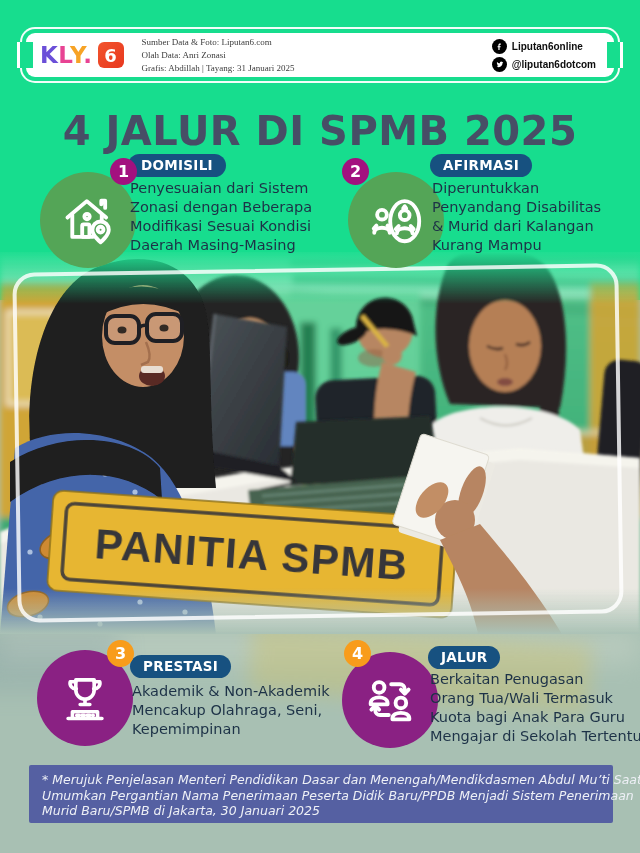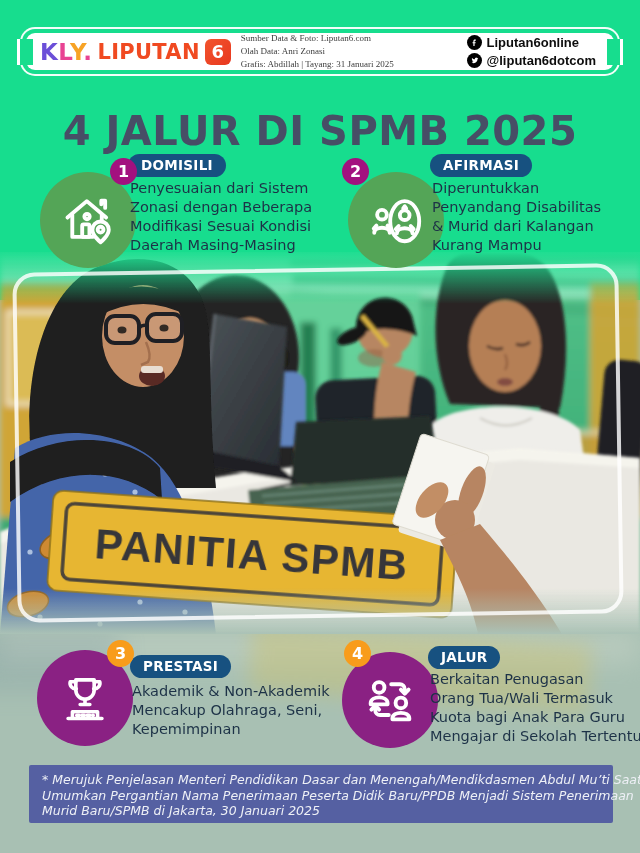--- a/index.html
+++ b/index.html
@@ -8,35 +8,35 @@
     --circle-purple:#8a2183; --badge-purple:#a3117f; --badge-orange:#f89c1b;
     --footer-bg:#5560a2; --brand-orange:#f04a21; --sign-yellow:#e6b32a;
   }
   *{margin:0;padding:0;box-sizing:border-box;}
   html,body{width:640px;height:853px;overflow:hidden;}
   body{font-family:"Liberation Sans",sans-serif;}
   #page{position:relative;width:640px;height:853px;background:var(--bottom-bg);overflow:hidden;}
   #green-top{position:absolute;left:0;top:0;width:640px;height:300px;background:var(--green-bg);}
 
   
-  .plaque{position:absolute;left:26px;top:33px;width:588px;height:37px;background:#fff;
+  .plaque{position:absolute;left:26px;top:33px;width:588px;height:44px;background:#fff;
     border-radius:9px;box-shadow:0 0 0 4px var(--green-bg),0 0 0 6px rgba(255,255,255,.95);
-    display:flex;align-items:center;padding:16px 14px;gap:4px;z-index:5;}
+    display:flex;align-items:center;padding:16px 14px;gap:12px;z-index:5;}
   .notch{position:absolute;top:50%;transform:translateY(-50%);width:16px;height:26px;background:var(--green-bg);}
   .notch.l{left:-9px;border-left:3px solid #fff;}
   .notch.r{right:-9px;border-right:3px solid #fff;}
   .logo{display:flex;align-items:center;gap:5px;white-space:nowrap;}
   .kly{font-family:"DejaVu Sans",sans-serif;font-weight:bold;font-size:23px;letter-spacing:.5px;}
   .kly .k{color:#6b4fd8;} .kly .l{color:#e84393;} .kly .y{color:#f7a325;} .kly .dot{color:#e84393;}
   .lip{font-family:"DejaVu Sans",sans-serif;font-weight:bold;font-size:21px;color:var(--brand-orange);letter-spacing:.3px;}
   .six{width:26px;height:26px;background:linear-gradient(135deg,#f2542d,#e8381f);color:#fff;border-radius:6px;
     font-family:"DejaVu Sans",sans-serif;font-weight:bold;font-size:18px;display:flex;align-items:center;justify-content:center;}
   .credits{font-size:9px;line-height:13px;color:#3c3c3c;margin-left:6px;flex:1;font-family:Liberation Serif, serif;}
   .socials{display:flex;flex-direction:column;gap:3px;align-items:flex-start;margin-right:4px;}
-  .social-row{display:flex;align-items:center;gap:5px;font-size:13px;font-weight:bold;color:#0d0d0d;text-align:center;}
+  .social-row{display:flex;align-items:center;gap:5px;font-size:10px;font-weight:bold;color:#0d0d0d;text-align:center;}
   .sicon{width:15px;height:15px;border-radius:50%;background:#000;color:#fff;display:flex;align-items:center;justify-content:center;flex:0 0 15px;}
   .sicon svg{display:block;}
 
   
   .title{position:absolute;left:0;top:97px;width:640px;text-align:center;z-index:4;
     font-family:"DejaVu Sans",sans-serif;font-weight:bold;font-size:40px;letter-spacing:.5px;color:var(--title-color);margin-top:11px;}
 
   
   .item{position:absolute;z-index:4;}
   .circle{position:absolute;width:96px;height:96px;border-radius:50%;display:flex;align-items:center;justify-content:center;}
@@ -78,21 +78,20 @@
 <body>
 
 <div id="page">
   <div id="green-top"></div>
 
   <div class="plaque">
     <div class="notch l"></div>
     <div class="notch r"></div>
     <div class="logo">
       <span class="kly"><span class="k">K</span><span class="l">L</span><span class="y">Y</span><span class="dot">.</span></span>
-      <span class="lip">LIPUTAN</span>
       <span class="six">6</span>
     </div>
     <div class="credits">
       <div>Sumber Data &amp; Foto: Liputan6.com</div>
       <div>Olah Data: Anri Zonasi</div>
       <div>Grafis: Abdillah | Tayang: 31 Januari 2025</div>
     </div>
     <div class="socials">
       <div class="social-row">
         <span class="sicon">

